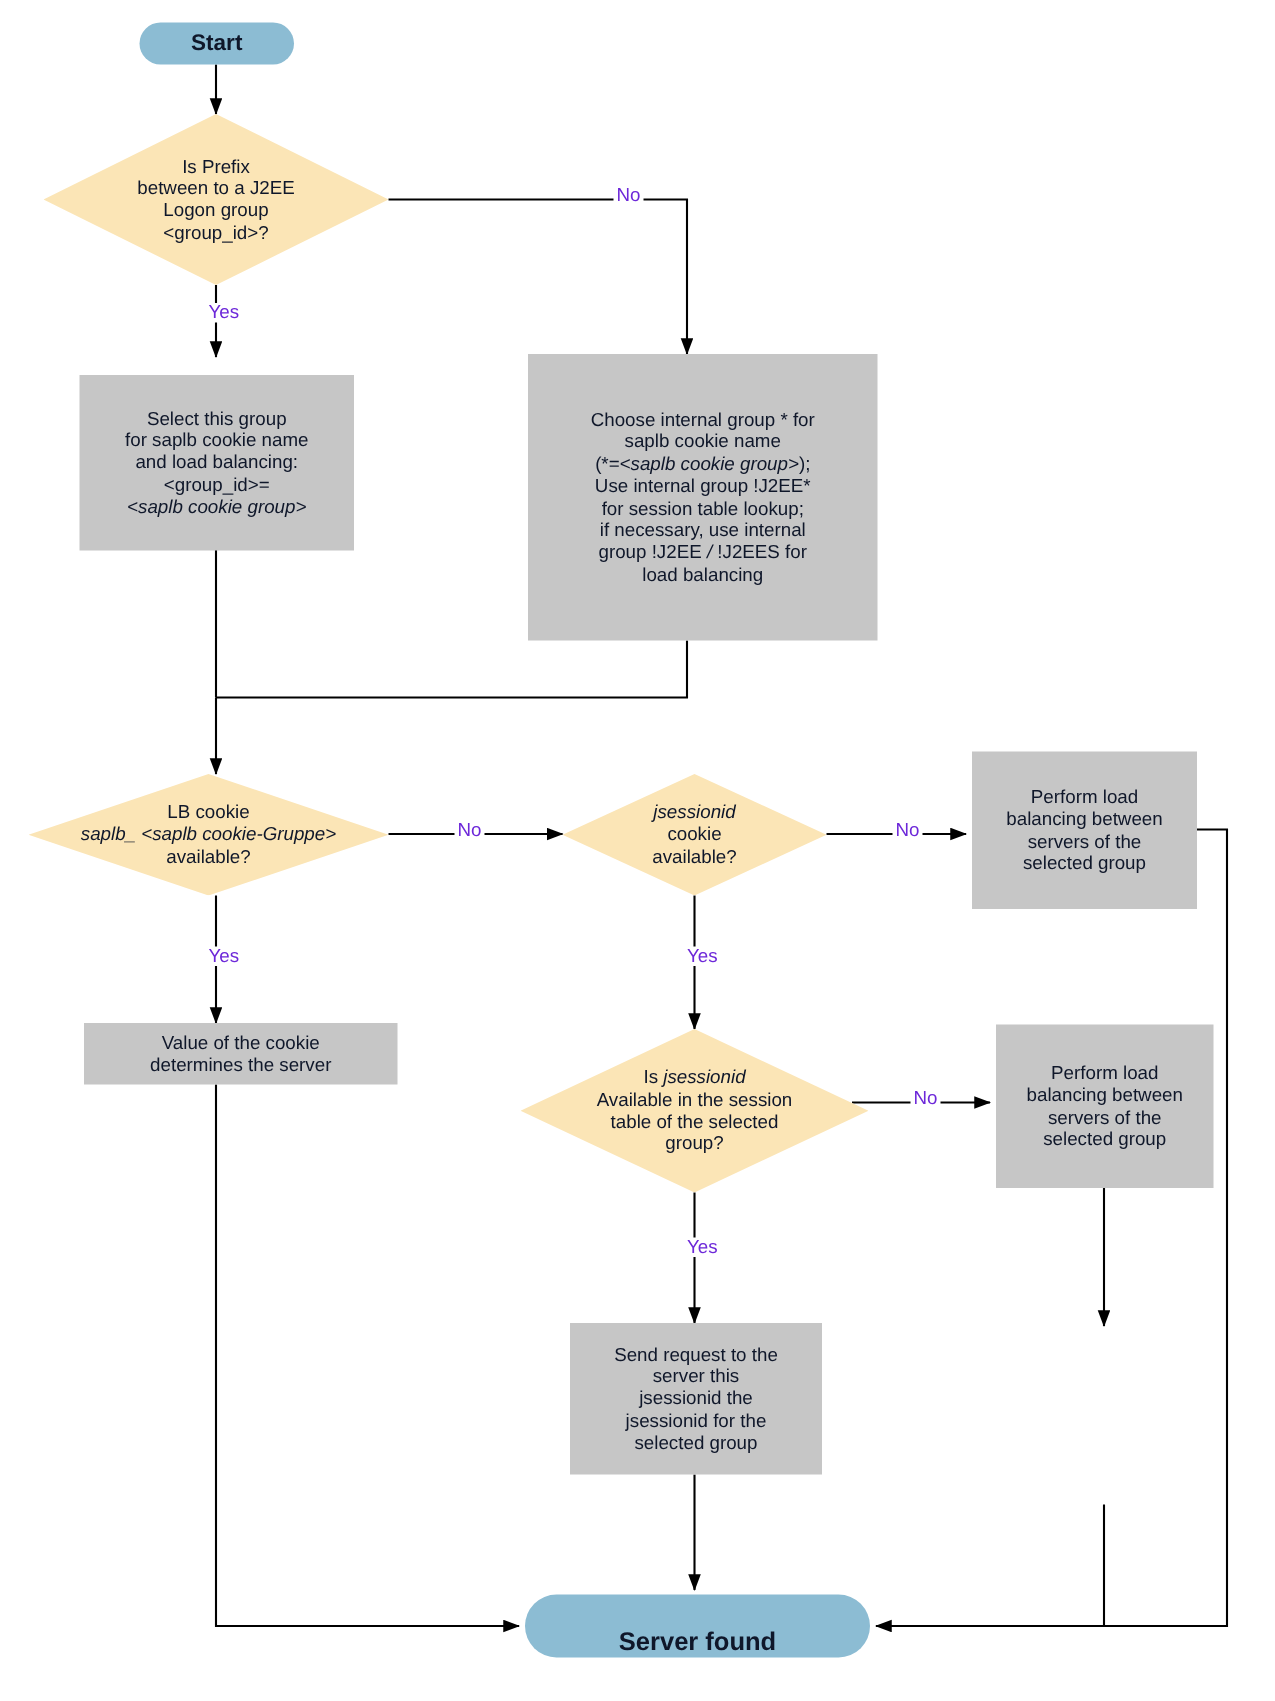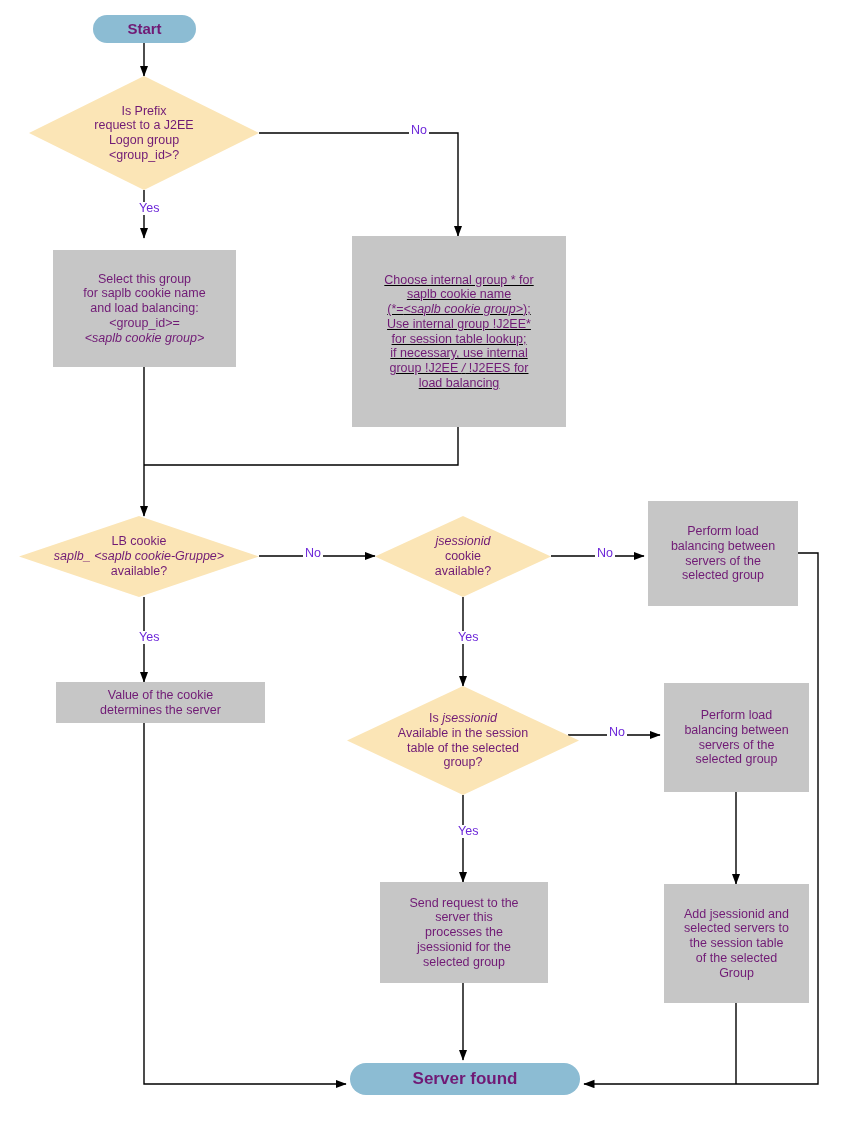--- a/index.html
+++ b/index.html
@@ -6,21 +6,21 @@
   #canvas{
     position:relative;
     width:850px;height:1134px;
     background:#ffffff;
     font-family:"Liberation Sans","DejaVu Sans",sans-serif;
     overflow:hidden;
   }
   svg#wires{position:absolute;left:0;top:0;width:850px;height:1134px;}
 
   .node{position:absolute;box-sizing:border-box;display:flex;align-items:center;justify-content:center;text-align:center;}
-  .node .txt{line-height:1.18;color:#701a75;}
+  .node .txt{line-height:1.18;color:#0f172a;}
 
   
   .term{background:#8cbcd3;border-radius:999px;}
   .term .txt{font-weight:bold;}
 
   
   .proc{background:#c6c6c6;}
 
   
   .dec{background:#fbe5b6;clip-path:polygon(50% 0%,100% 50%,50% 100%,0% 50%);}
@@ -78,21 +78,21 @@
     </g>
   </svg>
 
   <div class="node term" style="left:93px;top:15px;width:103px;height:28px;">
     <span class="txt" style="font-size:15px;">Start</span>
   </div>
 
   <div class="node dec" style="left:29px;top:76px;width:230px;height:114px;">
     <span class="txt" style="font-size:12.5px;width:168px;">
       <span>Is Prefix</span><br>
-      <span>request to a J2EE</span><br>
+      <span>between to a J2EE</span><br>
       <span>Logon group</span><br>
       <span>&lt;group_id&gt;?</span>
     </span>
   </div>
 
   <div class="edge-label" style="left:409px;top:124px;font-size:12.5px;">
     <span>No</span>
   </div>
   <div class="edge-label" style="left:137px;top:202px;font-size:12.5px;">
     <span>Yes</span>
@@ -101,21 +101,21 @@
   <div class="node proc" style="left:53px;top:238px;width:183px;height:117px;margin-top:12px;">
     <span class="txt" style="font-size:12.5px;">
       <span>Select this group</span><br>
       <span>for saplb cookie name</span><br>
       <span>and load balancing:</span><br>
       <span>&lt;group_id&gt;=</span><br>
       <span class="it">&lt;saplb cookie group&gt;</span>
     </span>
   </div>
 
-  <div class="node proc" style="left:352px;top:236px;width:214px;height:191px;text-decoration:underline;">
+  <div class="node proc" style="left:352px;top:236px;width:233px;height:191px;">
     <span class="txt" style="font-size:12.5px;">
       <span>Choose internal group * for</span><br>
       <span>saplb cookie name</span><br>
       <span>(*=</span><span class="it">&lt;saplb cookie group&gt;</span><span>);</span><br>
       <span>Use internal group !J2EE*</span><br>
       <span>for session table lookup;</span><br>
       <span>if necessary, use internal</span><br>
       <span>group !J2EE </span><span class="it">/</span><span> !J2EES for</span><br>
       <span>load balancing</span>
     </span>
@@ -189,33 +189,24 @@
       <span>balancing between</span><br>
       <span>servers of the</span><br>
       <span>selected group</span>
     </span>
   </div>
 
   <div class="node proc" style="left:380px;top:882px;width:168px;height:101px;">
     <span class="txt" style="font-size:12.5px;">
       <span>Send request to the</span><br>
       <span>server this</span><br>
-      <span>processes the</span><br>
+      <span>jsessionid the</span><br>
       <span>jsessionid for the</span><br>
       <span>selected group</span>
     </span>
   </div>
 
-  <div class="node proc" style="left:664px;top:884px;width:145px;height:119px;">
-    <span class="txt" style="font-size:12.5px;">
-      <span>Add jsessionid and</span><br>
-      <span>selected servers to</span><br>
-      <span>the session table</span><br>
-      <span>of the selected</span><br>
-      <span>Group</span>
-    </span>
-  </div>
-
-  <div class="node term" style="left:350px;top:1063px;width:230px;height:32px;">
+
+  <div class="node term" style="left:350px;top:1063px;width:230px;height:42px;align-items:flex-end;">
     <span class="txt" style="font-size:17px;">Server found</span>
   </div>
 
 </div>
 
 </body></html>

